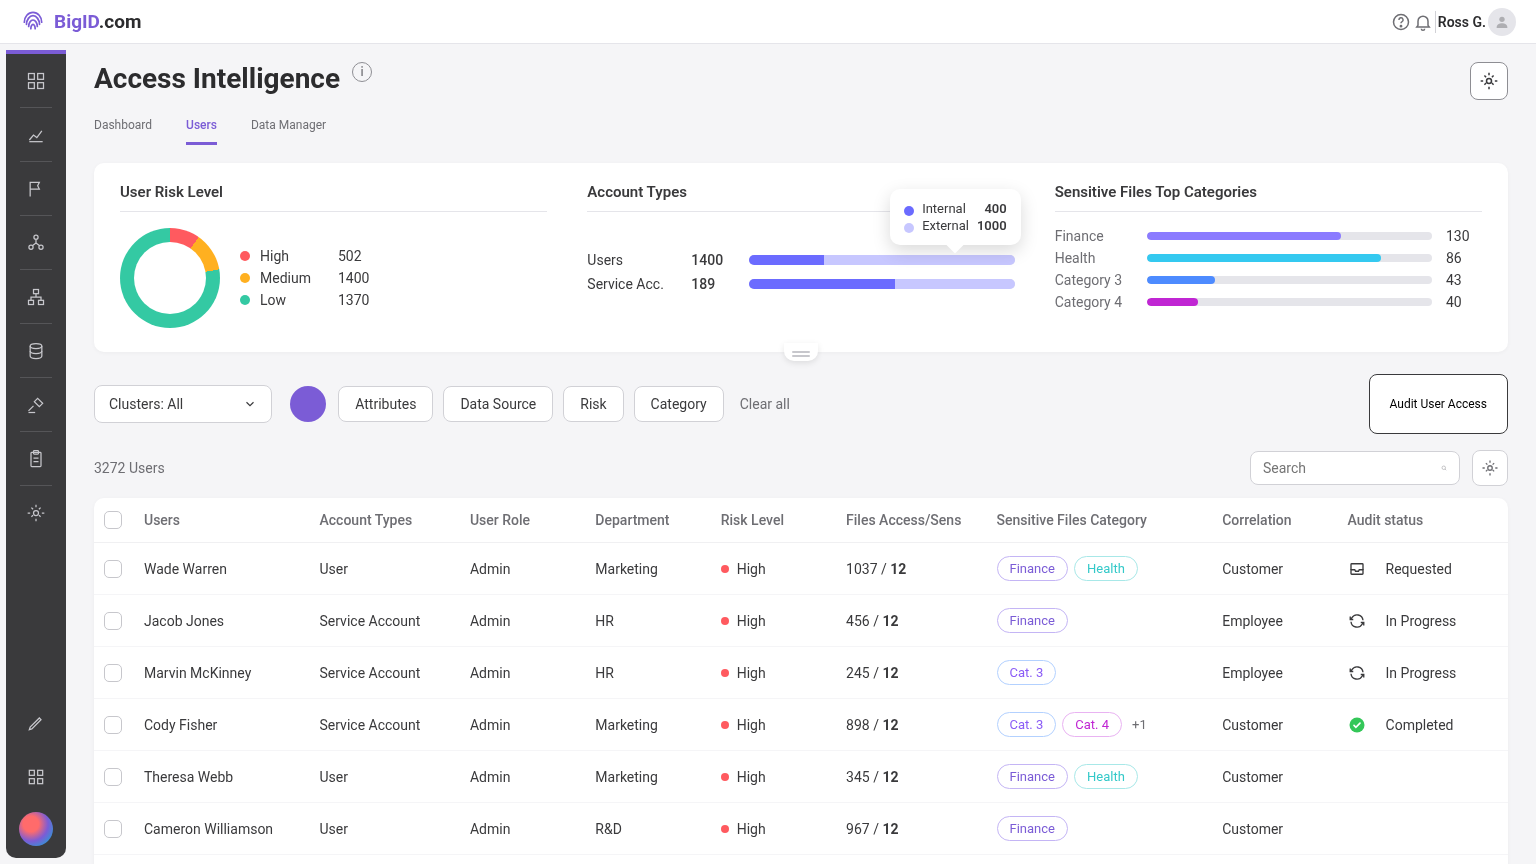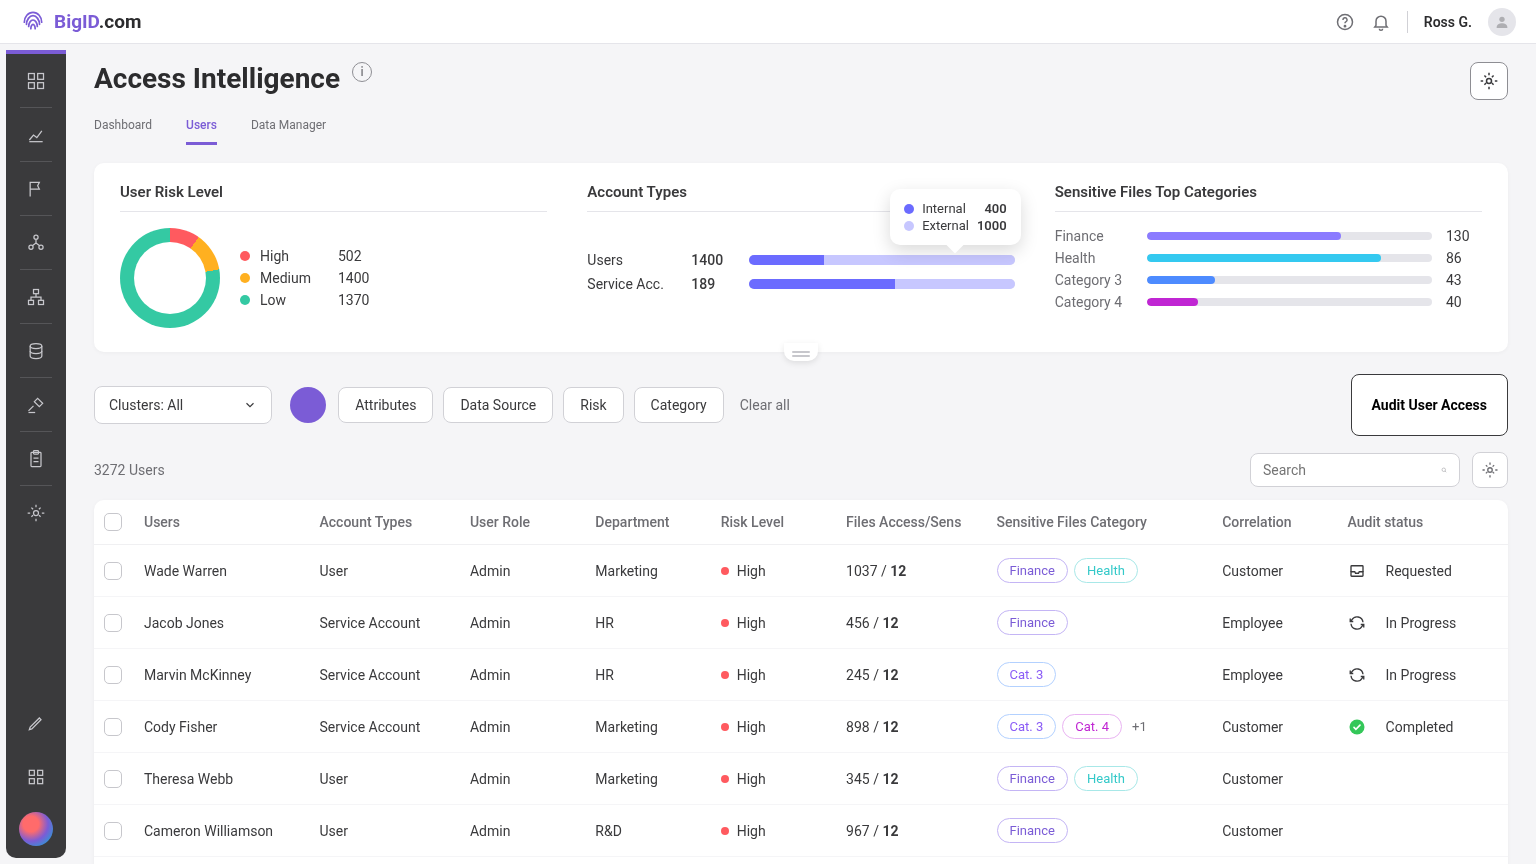--- a/index.html
+++ b/index.html
@@ -2,21 +2,21 @@
 <html><head>
 <meta charset="utf-8">
 <style>
 * { margin:0; padding:0; box-sizing:border-box; font-family:-apple-system,BlinkMacSystemFont,"Segoe UI",Roboto,sans-serif; }
 body { background:#f5f5f7; color:#3a3a3c; }
 .topbar { height:44px; background:#fff; border-bottom:1px solid #e5e5ea; display:flex; align-items:center; padding:0 20px; }
 .logo-wrap { display:flex; align-items:center; gap:8px; }
 .logo-mark svg { width:26px; height:26px; }
 .logo-text { font-size:19px; font-weight:700; color:#2c2c2e; }
 .logo-text .purple { color:#7b5cd6; }
-.topbar-right { margin-left:auto; display:flex; align-items:center; gap:16px; color:#6e6e73; }
+.topbar-right { margin-left:auto; display:flex; align-items:center; gap:2px; color:#6e6e73; }
 .topbar-right .ico { width:20px; height:20px; cursor:pointer; }
 .topbar-right .divider { width:1px; height:22px; background:#d1d1d6; }
 .user-name { font-size:14px; font-weight:600; color:#2c2c2e; }
 .avatar { width:28px; height:28px; border-radius:50%; background:#e5e5ea; display:flex; align-items:center; justify-content:center; }
 .avatar svg{width:16px;height:16px;fill:#aeaeb2;}
 .app { display:flex; height:calc(100vh - 44px); }
 .leftnav { width:60px; background:#3a3a3c; display:flex; flex-direction:column; align-items:center; padding:0 0 12px 0; border-top:4px solid #7b5cd6; position:relative; border-radius:0 0 10px 10px; margin:6px 0 6px 6px;}
 .nav-item { width:100%; height:54px; display:flex; align-items:center; justify-content:center; cursor:pointer; position:relative; }
 .nav-item svg { width:20px; height:20px; stroke:#c7c7cc; fill:none; stroke-width:1.5; }
 .nav-item.sep::after{content:"";position:absolute;bottom:0;left:14px;right:14px;height:1px;background:#555558;}
@@ -44,38 +44,38 @@
 .legend-row .val{font-weight:400;color:#3a3a3c;}
 .acct-wrap{position:relative;}
 .acct-rows{margin-top:40px;}
 .acct-row{display:flex;align-items:center;gap:14px;margin:8px 0;font-size:14px;}
 .acct-row .lab{width:90px;color:#3a3a3c;}
 .acct-row .val{width:44px;font-weight:500;}
 .stack-bar{flex:1;height:10px;border-radius:5px;background:#e5e5ea;display:flex;overflow:hidden;}
 .stack-bar .seg1{background:#6b6bff;}
 .stack-bar .seg2{background:#c7c7ff;}
 .tooltip{position:absolute;top:6px;right:-6px;background:#fff;border-radius:10px;box-shadow:0 6px 18px rgba(0,0,0,0.15);padding:10px 14px;font-size:13px;z-index:5;}
-.tooltip-row{display:flex;align-items:center;gap:8px;margin:2px 0;}
+.tooltip-row{display:flex;align-items:flex-end;gap:8px;margin:2px 0;}
 .tooltip .val{margin-left:auto;font-weight:600;}
 .tooltip::after{content:"";position:absolute;bottom:-6px;left:50%;transform:translateX(-50%) rotate(45deg);width:12px;height:12px;background:#fff;}
 .cat-row{display:flex;align-items:center;gap:14px;margin:6px 0;font-size:14px;}
 .cat-row .lab{width:78px;color:#6e6e73;}
 .cat-bar{flex:1;height:8px;border-radius:4px;background:#e5e5ea;overflow:hidden;}
 .cat-bar .fill{height:100%;border-radius:4px;}
 .cat-row .val{width:36px;text-align:left;color:#3a3a3c;}
 .drag-handle{position:absolute;bottom:-9px;left:50%;transform:translateX(-50%);width:34px;height:18px;background:#fff;border-radius:0 0 10px 10px;box-shadow:0 2px 6px rgba(0,0,0,0.1);display:flex;align-items:center;justify-content:center;cursor:ns-resize;}
 .drag-handle::before{content:"";width:18px;height:2px;background:#c7c7cc;border-radius:1px;box-shadow:0 4px 0 #c7c7cc;}
 .toolbar{display:flex;align-items:center;gap:12px;margin-top:22px;}
 .cluster-select{background:#fff;border:1px solid #d1d1d6;border-radius:8px;padding:10px 14px;display:flex;align-items:center;gap:60px;cursor:pointer;font-size:14px;}
 .cluster-select svg{width:14px;height:14px;stroke:#3a3a3c;fill:none;stroke-width:2;}
 .filter-circle{width:36px;height:36px;border-radius:50%;background:#7b5cd6;display:flex;align-items:center;justify-content:center;cursor:pointer;margin-left:6px;}
 .filter-circle svg{width:16px;height:16px;fill:#fff;}
 .filter-btn{background:#fff;border:1px solid #d1d1d6;border-radius:8px;padding:9px 16px;font-size:14px;color:#3a3a3c;cursor:pointer;}
 .clear-all{font-size:14px;color:#6e6e73;cursor:pointer;margin-left:4px;}
-.audit-btn{margin-left:auto;background:#fff;border:1.5px solid #3a3a3c;border-radius:8px;padding:22px 20px;font-size:14px;font-weight:700;cursor:pointer;}
+.audit-btn{margin-left:auto;background:#fff;border:1.5px solid #3a3a3c;border-radius:8px;padding:22px 20px;font-size:12px;font-weight:400;cursor:pointer;}
 .tablebar{display:flex;align-items:center;margin-top:16px;gap:12px;}
 .count{font-size:14px;color:#6e6e73;}
 .search-wrap{margin-left:auto;background:#fff;border:1px solid #d1d1d6;border-radius:8px;display:flex;align-items:center;padding:7px 12px;width:210px;}
 .search-wrap input{border:none;outline:none;flex:1;font-size:14px;color:#3a3a3c;}
 .search-wrap svg{width:18px;height:18px;stroke:#8e8e93;fill:none;stroke-width:2;}
 .table-gear{width:36px;height:36px;background:#fff;border:1px solid #d1d1d6;border-radius:8px;display:flex;align-items:center;justify-content:center;cursor:pointer;}
 .table-gear svg{width:18px;height:18px;stroke:#6e6e73;fill:none;stroke-width:1.8;}
 .table{background:#fff;border-radius:10px;margin-top:12px;overflow:hidden;box-shadow:0 1px 4px rgba(0,0,0,0.04);}
 .thead,.trow{display:grid;grid-template-columns:40px 1.4fr 1.2fr 1fr 1fr 1fr 1.2fr 1.8fr 1fr 1.2fr;align-items:center;padding:13px 10px;font-size:14px;}
 .thead{color:#6e6e73;border-bottom:1px solid #f0f0f2;font-weight:500;}

